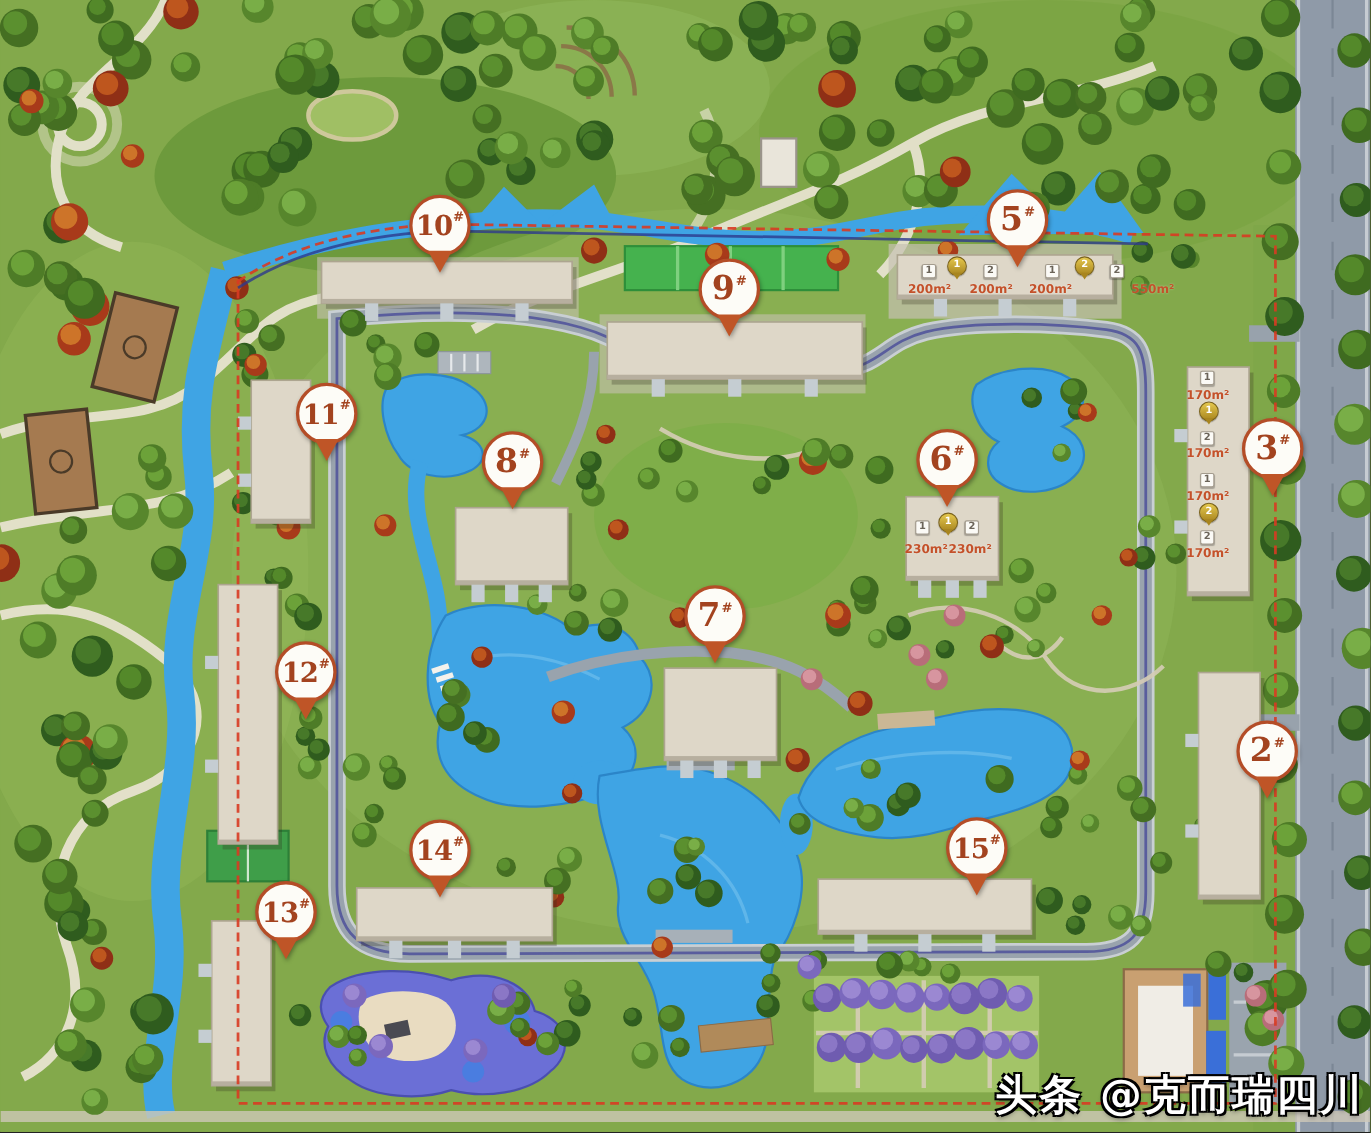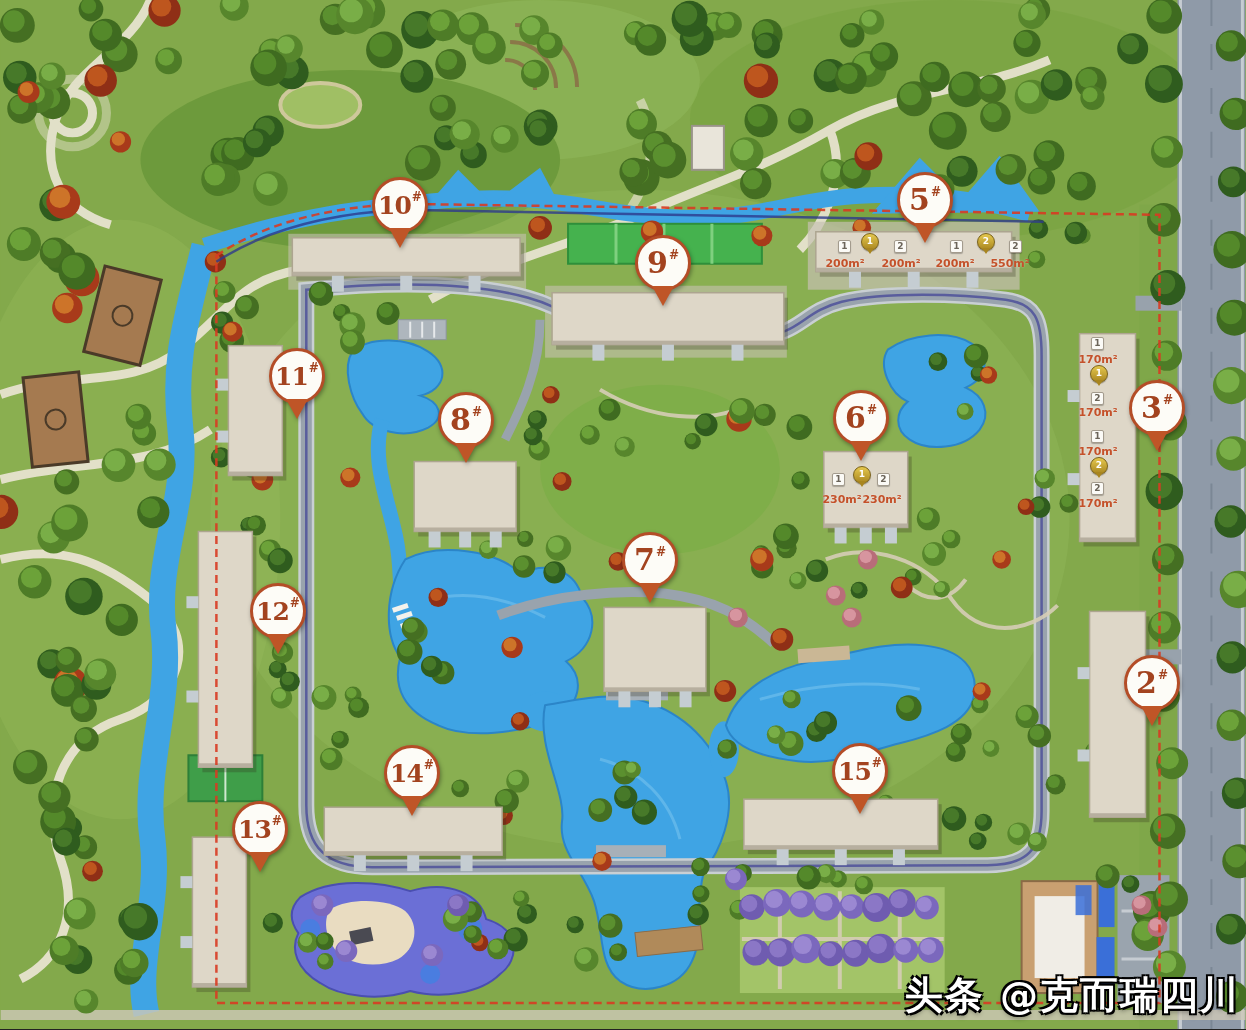--- a/index.html
+++ b/index.html
@@ -1041,28 +1041,28 @@
         </div>
         <div class="m-tail"></div>
       </div>
       <div class="marker" style="left: 1124px; top: 655px;">
         <div class="m-circle">
           <span class="m-num">2</span>
           <span class="m-sup">#</span>
         </div>
         <div class="m-tail"></div>
       </div>
-      <div class="marker" style="left: 384px; top: 745px;">
+      <div class="marker" style="left: 372px; top: 745px;">
         <div class="m-circle">
           <span class="m-num two">14</span>
           <span class="m-sup">#</span>
         </div>
         <div class="m-tail"></div>
       </div>
-      <div class="marker" style="left: 832px; top: 743px;">
+      <div class="marker" style="left: 860px; top: 743px;">
         <div class="m-circle">
           <span class="m-num two">15</span>
           <span class="m-sup">#</span>
         </div>
         <div class="m-tail"></div>
       </div>
       <div class="marker" style="left: 232px; top: 801px;">
         <div class="m-circle">
           <span class="m-num two">13</span>
           <span class="m-sup">#</span>
@@ -1071,21 +1071,21 @@
       </div>
       <div class="fbadge" style="left: 838px; top: 240px;">1</div>
       <div class="fpin" style="left: 861px; top: 233px;">1</div>
       <div class="fbadge" style="left: 894px; top: 240px;">2</div>
       <div class="fbadge" style="left: 950px; top: 240px;">1</div>
       <div class="fpin" style="left: 977px; top: 233px;">2</div>
       <div class="fbadge" style="left: 1009px; top: 240px;">2</div>
       <div class="farea" style="left: 845px; top: 263px;">200m²</div>
       <div class="farea" style="left: 901px; top: 263px;">200m²</div>
       <div class="farea" style="left: 955px; top: 263px;">200m²</div>
-      <div class="farea" style="left: 1010px; top: 263px;">550m²</div>
+      <div class="farea" style="left: 1048px; top: 263px;">550m²</div>
       <div class="fbadge" style="left: 832px; top: 473px;">1</div>
       <div class="fpin" style="left: 853px; top: 466px;">1</div>
       <div class="fbadge" style="left: 877px; top: 473px;">2</div>
       <div class="farea" style="left: 842px; top: 499px;">230m²</div>
       <div class="farea" style="left: 882px; top: 499px;">230m²</div>
       <div class="fbadge" style="left: 1091px; top: 337px;">1</div>
       <div class="farea" style="left: 1098px; top: 359px;">170m²</div>
       <div class="fpin" style="left: 1090px; top: 365px;">1</div>
       <div class="fbadge" style="left: 1091px; top: 392px;">2</div>
       <div class="farea" style="left: 1098px; top: 412px;">170m²</div>

